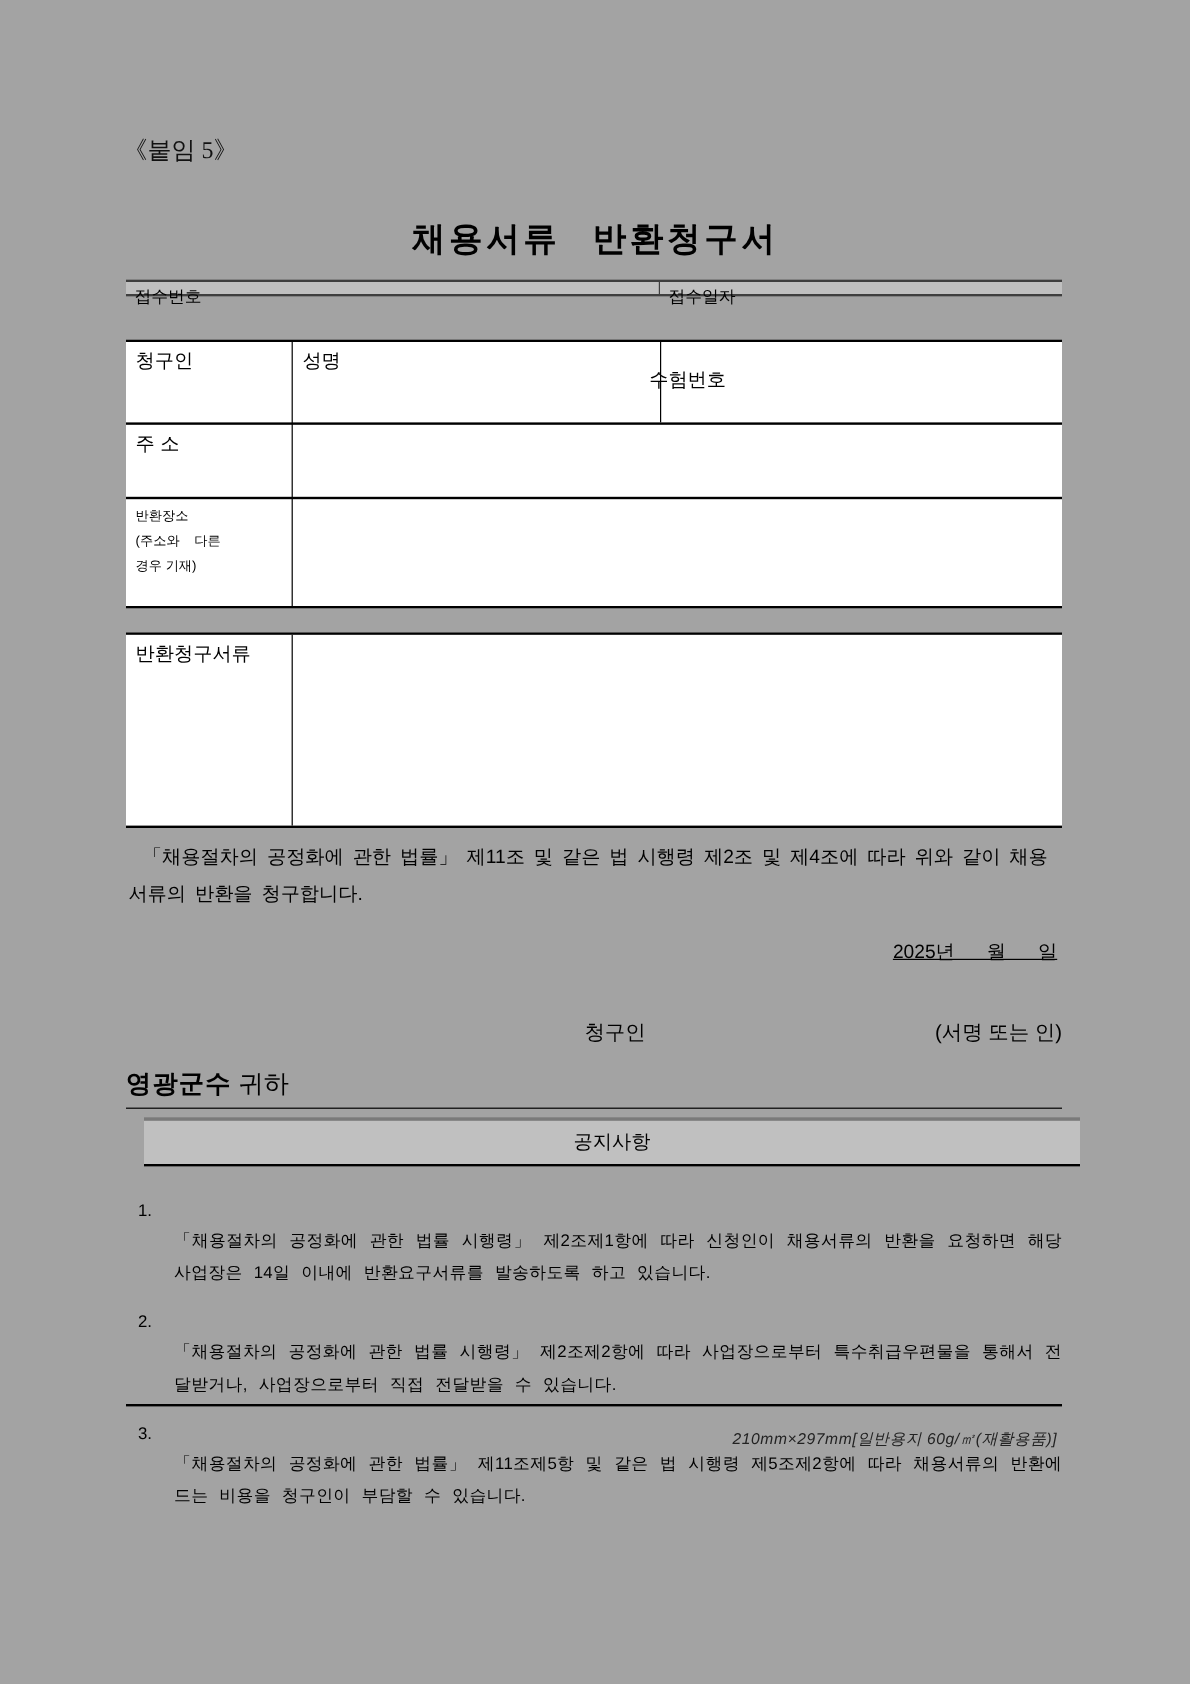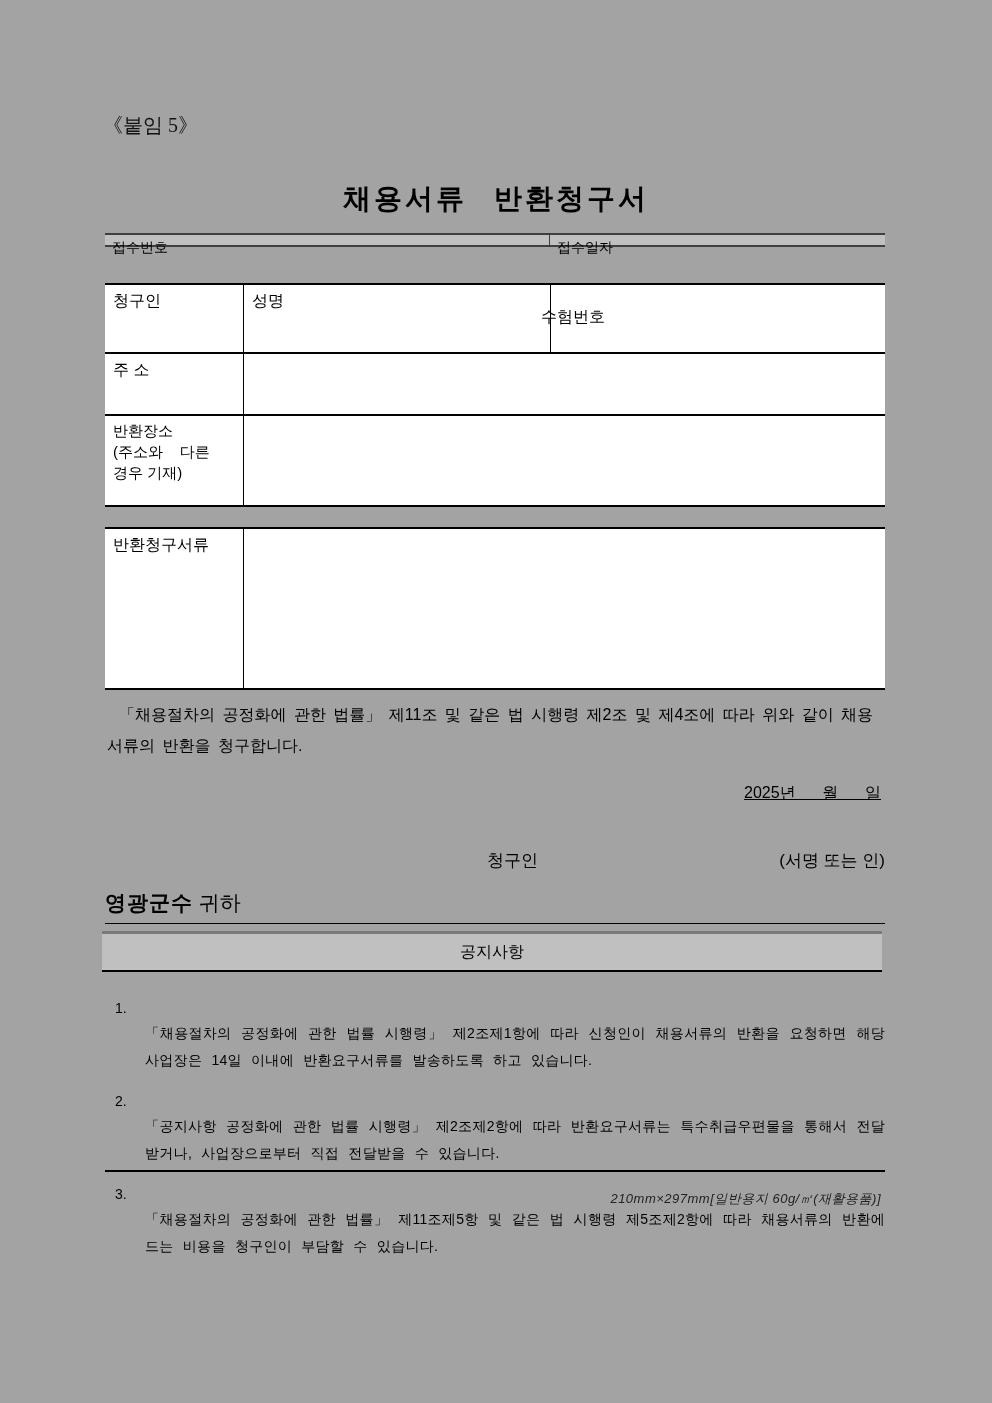--- a/index.html
+++ b/index.html
@@ -31,21 +31,21 @@
   .pre{white-space:pre-wrap;}
   
   .declaration{left:107px;top:699px;width:778px;font-size:16px;line-height:31px;word-spacing:3px;text-indent:12px;color:#000;}
   .date-line{left:105px;top:783px;width:776px;text-align:right;font-size:16px;white-space:pre;color:#000;text-decoration:underline;}
   .sig-claimant{left:487px;top:849px;font-size:17px;color:#000;}
   .sig-seal{right:107px;top:849px;font-size:17px;color:#000;}
   .addressee{left:105px;top:889px;font-size:21px;color:#000;}
   .addressee .b{font-weight:bold;letter-spacing:1px;}
   .rule1{left:105px;top:923px;width:780px;height:1px;background:#000;}
   
-  .banner{left:102px;top:931px;width:780px;height:41px;background:#c0c0c0;border-top:3px solid #7a7a7a;border-bottom:2px solid #000;box-sizing:border-box;display:flex;align-items:center;justify-content:center;font-size:16px;color:#000;}
+  .banner{left:120px;top:931px;width:780px;height:41px;background:#c0c0c0;border-top:3px solid #7a7a7a;border-bottom:2px solid #000;box-sizing:border-box;display:flex;align-items:center;justify-content:center;font-size:16px;color:#000;}
   
   .notices{left:105px;top:995px;width:780px;}
   .notice-item{display:flex;margin-bottom:14px;font-size:14px;line-height:27px;color:#000;}
   .notice-no{width:22px;flex:0 0 22px;padding-left:10px;}
   .notice-text{flex:1;padding-left:8px;text-align:justify;word-spacing:5px;letter-spacing:0.3px;margin-top:25px;}
   .rule2{left:105px;top:1170px;width:780px;height:2px;background:#000;}
   .footer{left:105px;top:1190px;width:776px;text-align:right;font-size:13px;color:#222;letter-spacing:0.5px;font-style:italic;}
 </style>
 </head>
 <body>
@@ -63,21 +63,21 @@
 
   <div class="abs tbl tbl2">
     <div class="vline" style="left:138px;top:0;height:220px;"></div>
     <div class="vline" style="left:445px;top:0;height:67px;"></div>
     <div class="hline" style="top:67px;"></div>
     <div class="hline" style="top:129px;"></div>
     <div class="cell-label" style="left:8px;top:6px;">청구인</div>
     <div class="cell-label" style="left:147px;top:6px;">성명</div>
     <div class="cell-label" style="left:436px;top:6px;margin-top:16px;">수험번호</div>
     <div class="cell-label" style="left:8px;top:75px;">주 소</div>
-    <div class="cell-label pre" style="left:8px;top:135px;width:124px;font-size:15px;line-height:21px;">반환장소
+    <div class="cell-label pre" style="left:8px;top:135px;width:124px;font-size:11px;line-height:21px;">반환장소
 (주소와    다른
 경우 기재)</div>
   </div>
 
   <div class="abs tbl tbl3">
     <div class="vline" style="left:138px;top:0;height:159px;"></div>
     <div class="cell-label" style="left:8px;top:6px;">반환청구서류</div>
   </div>
 
   <div class="abs declaration">「채용절차의 공정화에 관한 법률」 제11조 및 같은 법 시행령 제2조 및 제4조에 따라 위와 같이 채용서류의 반환을 청구합니다.</div>
@@ -93,21 +93,21 @@
 
   <div class="abs banner">공지사항</div>
 
   <div class="abs notices">
     <div class="notice-item">
       <div class="notice-no">1.</div>
       <div class="notice-text">「채용절차의 공정화에 관한 법률 시행령」 제2조제1항에 따라 신청인이 채용서류의 반환을 요청하면 해당 사업장은 14일 이내에 반환요구서류를 발송하도록 하고 있습니다.</div>
     </div>
     <div class="notice-item">
       <div class="notice-no">2.</div>
-      <div class="notice-text">「공지사항 공정화에 관한 법률 시행령」 제2조제2항에 따라 반환요구서류는 특수취급우편물을 통해서 전달받거나, 사업장으로부터 직접 전달받을 수 있습니다.</div>
+      <div class="notice-text">「채용절차의 공정화에 관한 법률 시행령」 제2조제2항에 따라 사업장으로부터 특수취급우편물을 통해서 전달받거나, 사업장으로부터 직접 전달받을 수 있습니다.</div>
     </div>
     <div class="notice-item">
       <div class="notice-no">3.</div>
       <div class="notice-text">「채용절차의 공정화에 관한 법률」 제11조제5항 및 같은 법 시행령 제5조제2항에 따라 채용서류의 반환에 드는 비용을 청구인이 부담할 수 있습니다.</div>
     </div>
   </div>
 
   <div class="abs rule2"></div>
 
   <div class="abs footer">210mm×297mm[일반용지 60g/㎡(재활용품)]</div>

